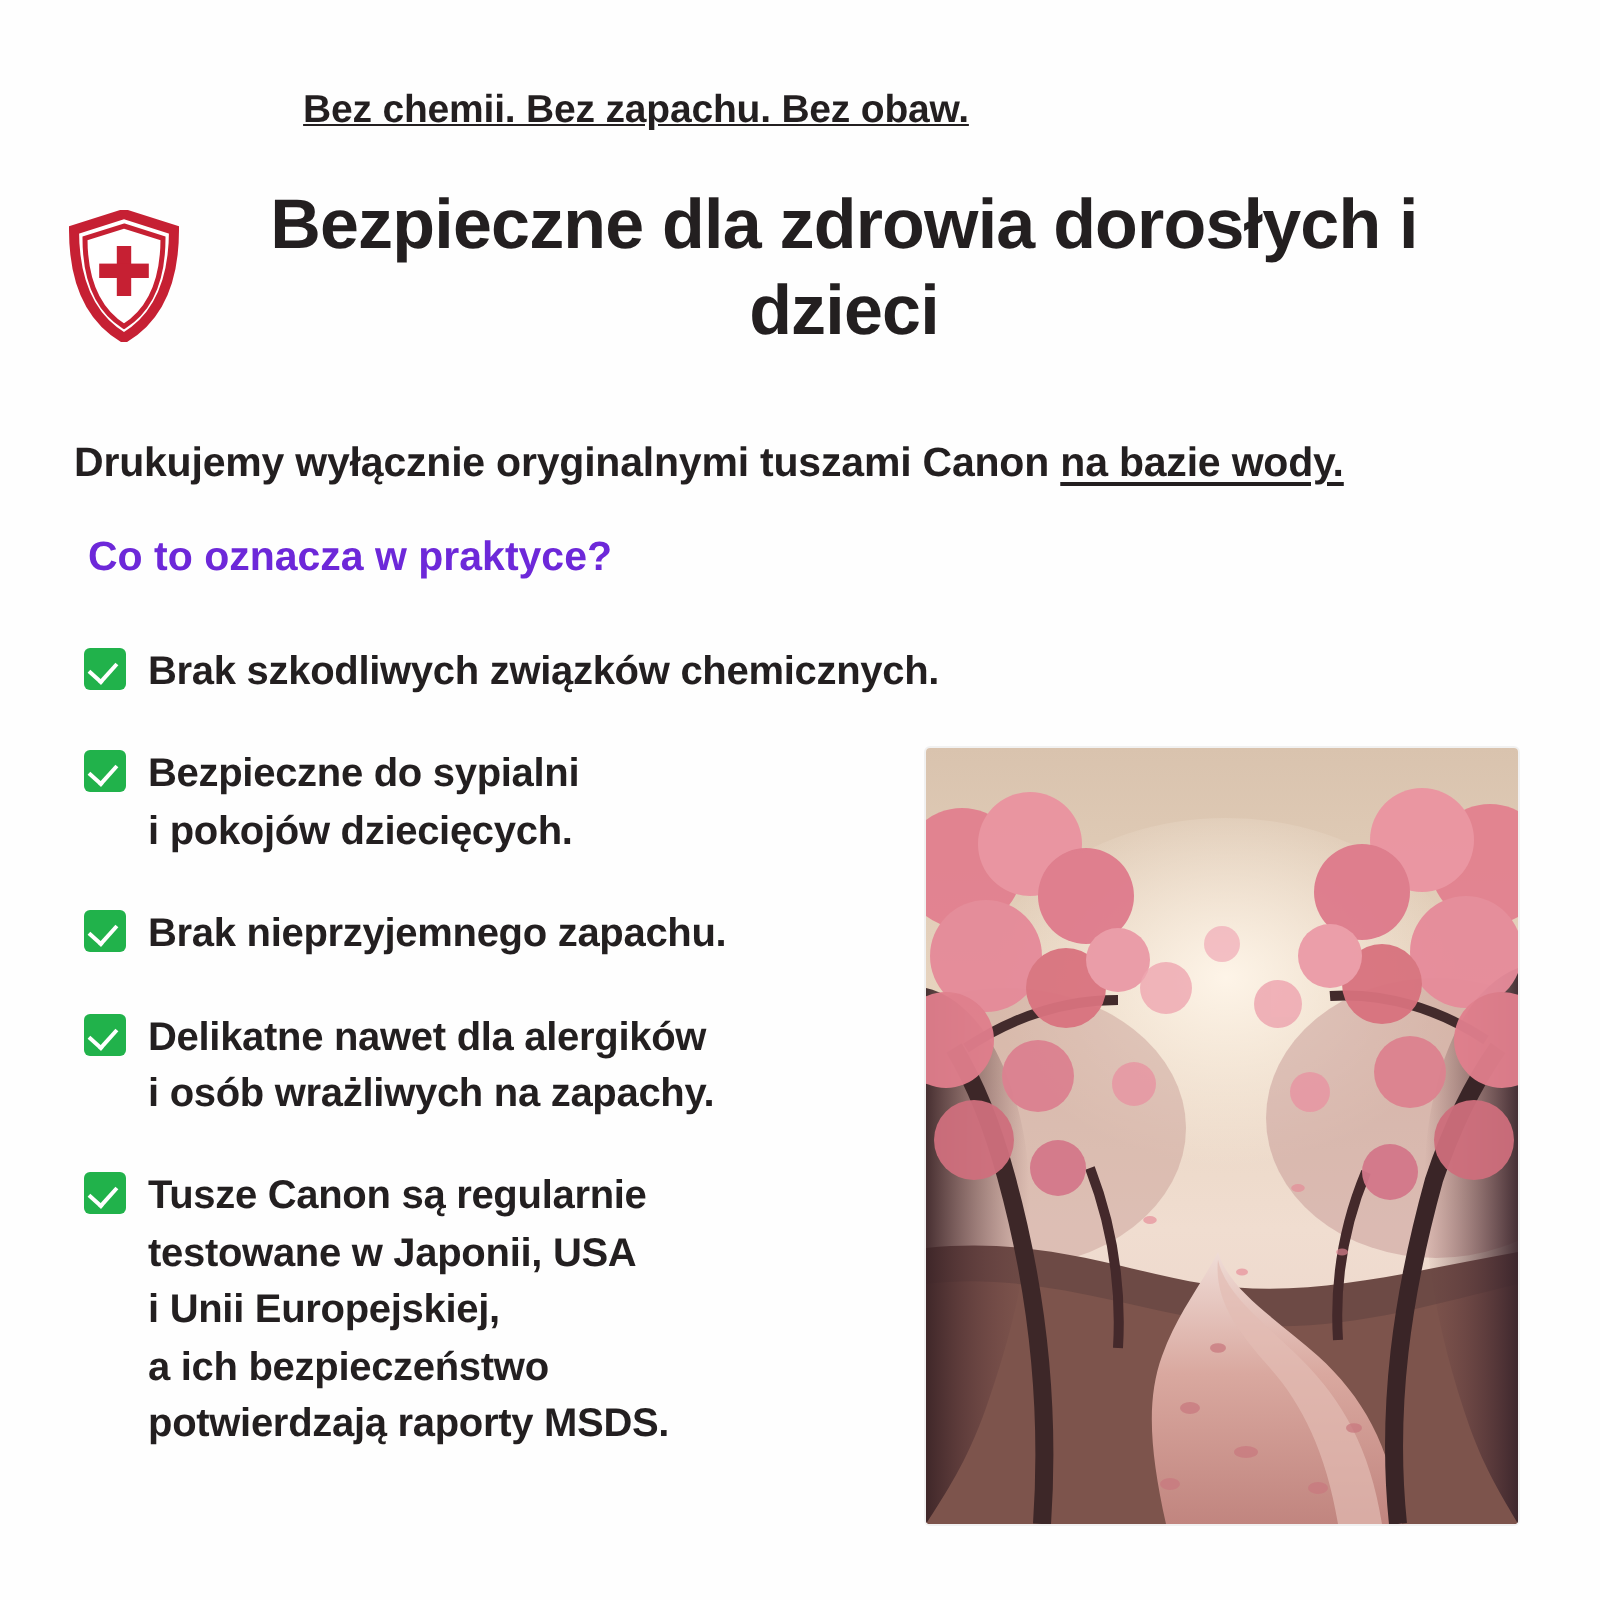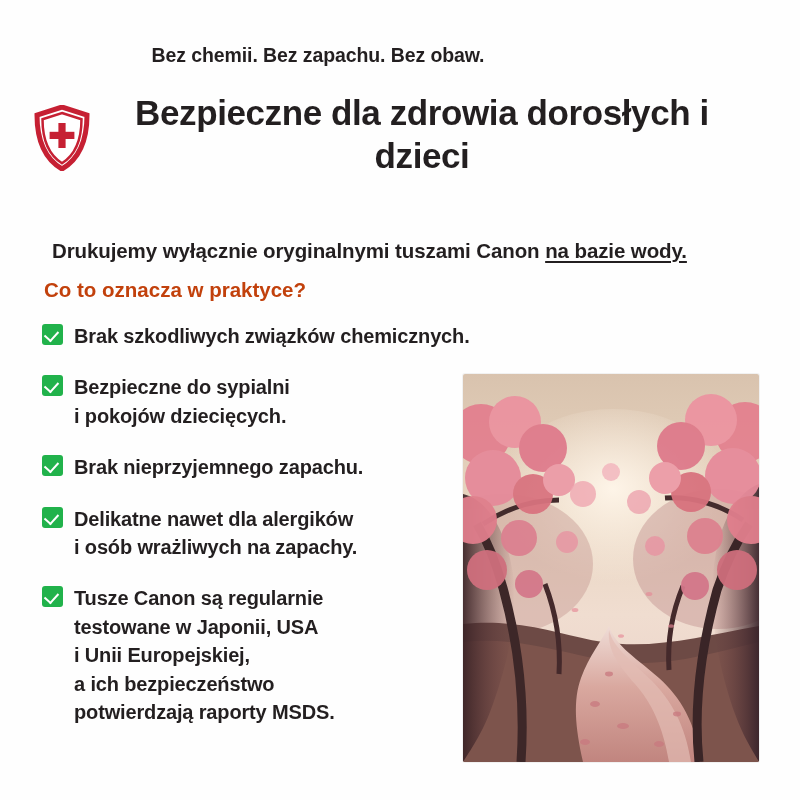--- a/index.html
+++ b/index.html
@@ -24,20 +24,21 @@
   .eyebrow {
     position: absolute;
     top: 44px;
     left: 0;
     width: 636px;
     text-align: center;
     font-size: 19.5px;
     font-weight: bold;
     letter-spacing: -0.1px;
     color: #231f20;
+    text-decoration: underline;
   }
 
   
   .headline-wrap {
     position: absolute;
     top: 92px;
     left: 34px;
     width: 732px;
     display: flex;
     align-items: center;
@@ -59,36 +60,35 @@
     font-weight: bold;
     letter-spacing: -0.4px;
     padding-right: 18px;
     color: #231f20;
   }
 
   
   .intro {
     position: absolute;
     top: 220px;
-    left: 52px;
+    left: 37px;
     width: 720px;
     font-size: 20.5px;
     font-weight: bold;
     color: #231f20;
     letter-spacing: -0.1px;
-    margin-top: 19px;
   }
   .intro .u { text-decoration: underline; text-underline-offset: 3px; }
   .question {
     position: absolute;
-    top: 278px;
+    top: 267px;
     left: 44px;
     font-size: 20.5px;
     font-weight: bold;
-    color: #c2410c;
+    color: #6d28d9;
   }
 
   
   .checklist {
     position: absolute;
     top: 322px;
     left: 42px;
     width: 430px;
   }
   .check-item {

